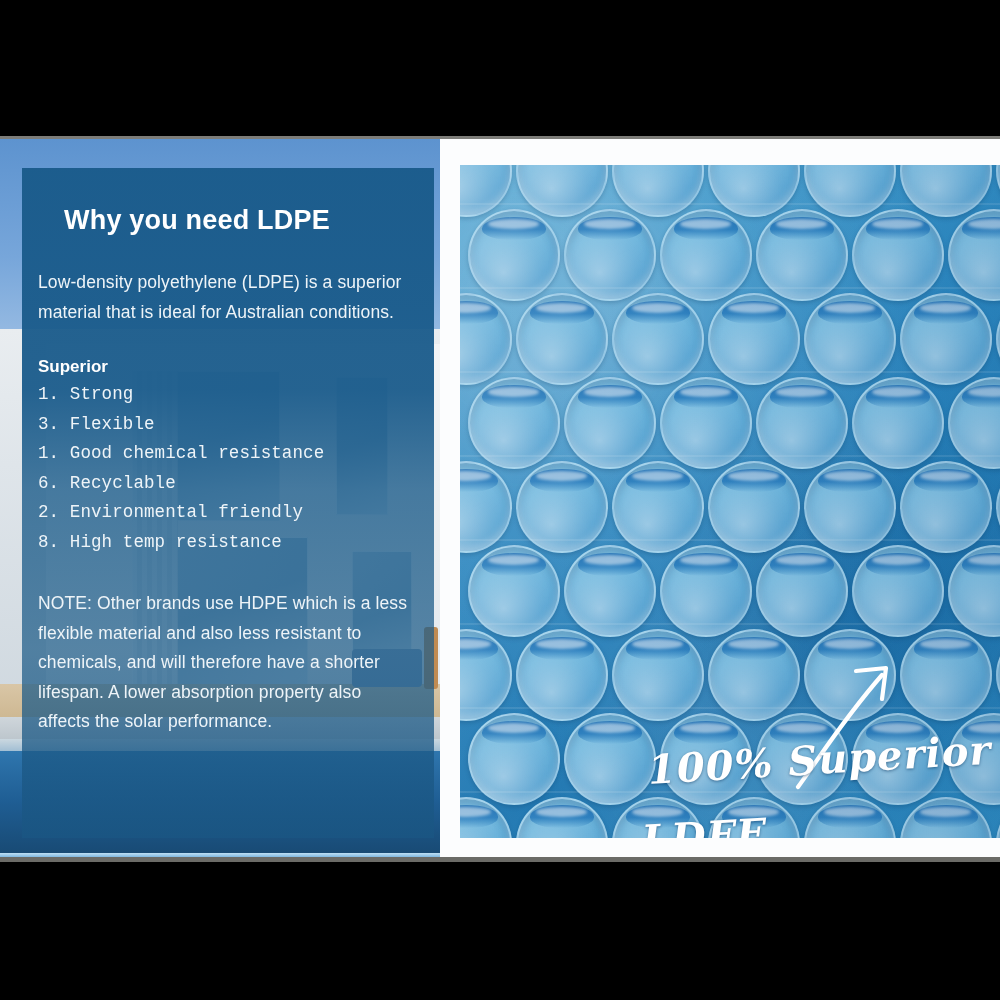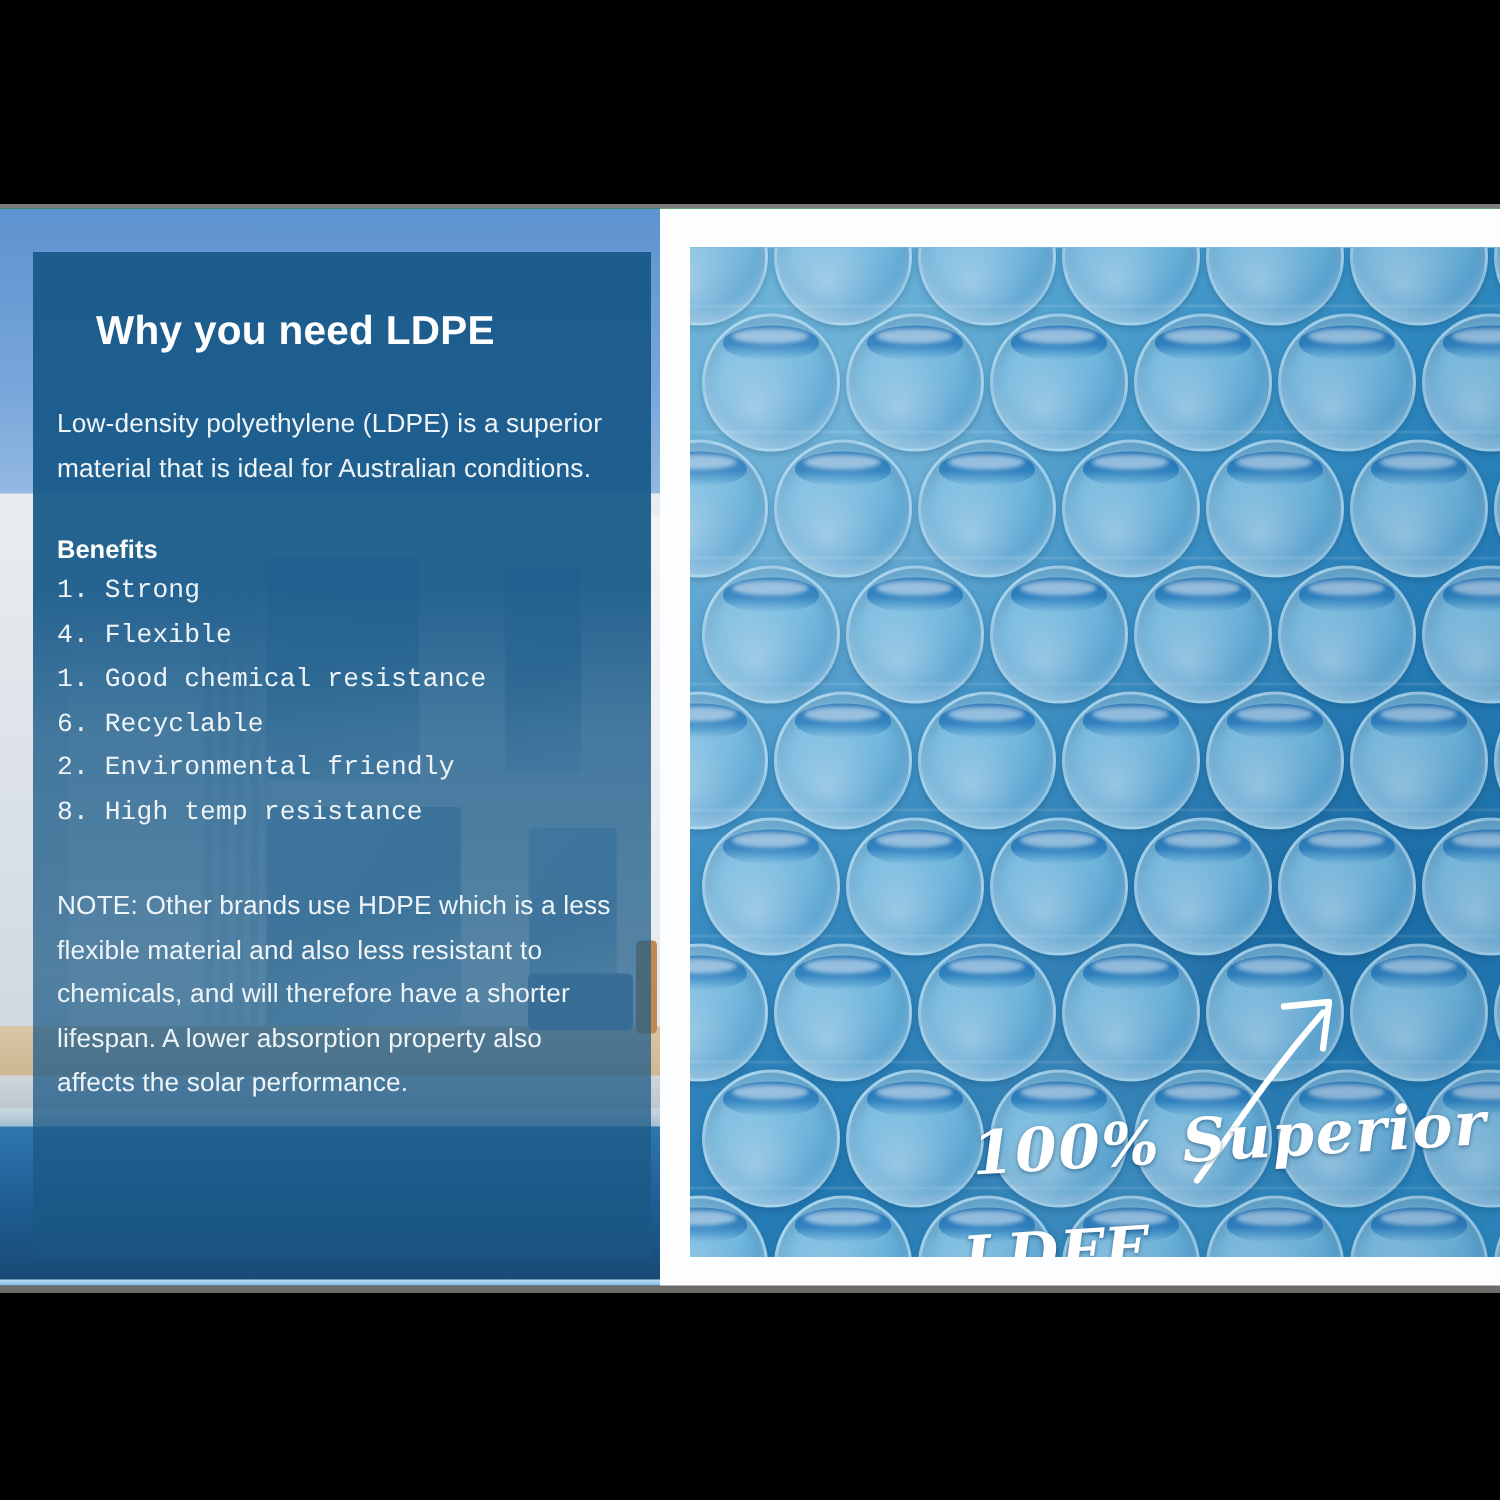--- a/index.html
+++ b/index.html
@@ -16,21 +16,21 @@
   .bar { position:absolute; left:0; width:1000px; background:#000; }
   .bar-top { top:0; height:138px; }
   .bar-bottom { top:862px; height:138px; }
   .bar-hairline-top { position:absolute; left:0; top:136px; width:1000px; height:3px;
       background:#7d7d79; }
   .bar-hairline-bottom { position:absolute; left:0; top:857px; width:1000px; height:5px;
       background:#6b6b67; }
 
   
   #band { position:absolute; left:0; top:139px; width:1000px; height:723px;
-          background:#22c55e; overflow:hidden; }
+          background:#15803d; overflow:hidden; }
 
   
   #left-panel { position:absolute; left:0; top:0; width:440px; height:723px;
                 overflow:hidden; }
 
   
   .bg-sky { position:absolute; left:0; top:0; width:440px; height:215px;
      background:linear-gradient(180deg,#5d93cf 0%, #77a6da 55%, #9dbfe4 100%); }
   .bg-villa { position:absolute; left:0; top:190px; width:440px; height:390px;
      background:linear-gradient(180deg,#e9edf0 0%, #dfe5ea 35%, #cfd8df 100%); }
@@ -163,25 +163,25 @@
       <div class="bg-waterline"></div>
       <div class="bg-pool2"></div>
       <div class="bg-ripple"></div>
 
       <div id="text-card">
 
         <div class="lp-title">Why you need LDPE</div>
 
         <p class="lp-lead">Low-density polyethylene (LDPE) is a superior material that is ideal for Australian conditions.</p>
 
-        <div class="lp-benefits-h">Benefits</div>
+        <div class="lp-benefits-h">Superior</div>
 
         <ul class="lp-list">
           <li>1. Strong</li>
-          <li>4. Flexible</li>
+          <li>3. Flexible</li>
           <li>1. Good chemical resistance</li>
           <li>6. Recyclable</li>
           <li>2. Environmental friendly</li>
           <li>8. High temp resistance</li>
         </ul>
 
         <p class="lp-note">NOTE: Other brands use HDPE which is a less flexible material and also less resistant to chemicals, and will therefore have a shorter lifespan. A lower absorption property also affects the solar performance.</p>
       </div>
     </div>
 

